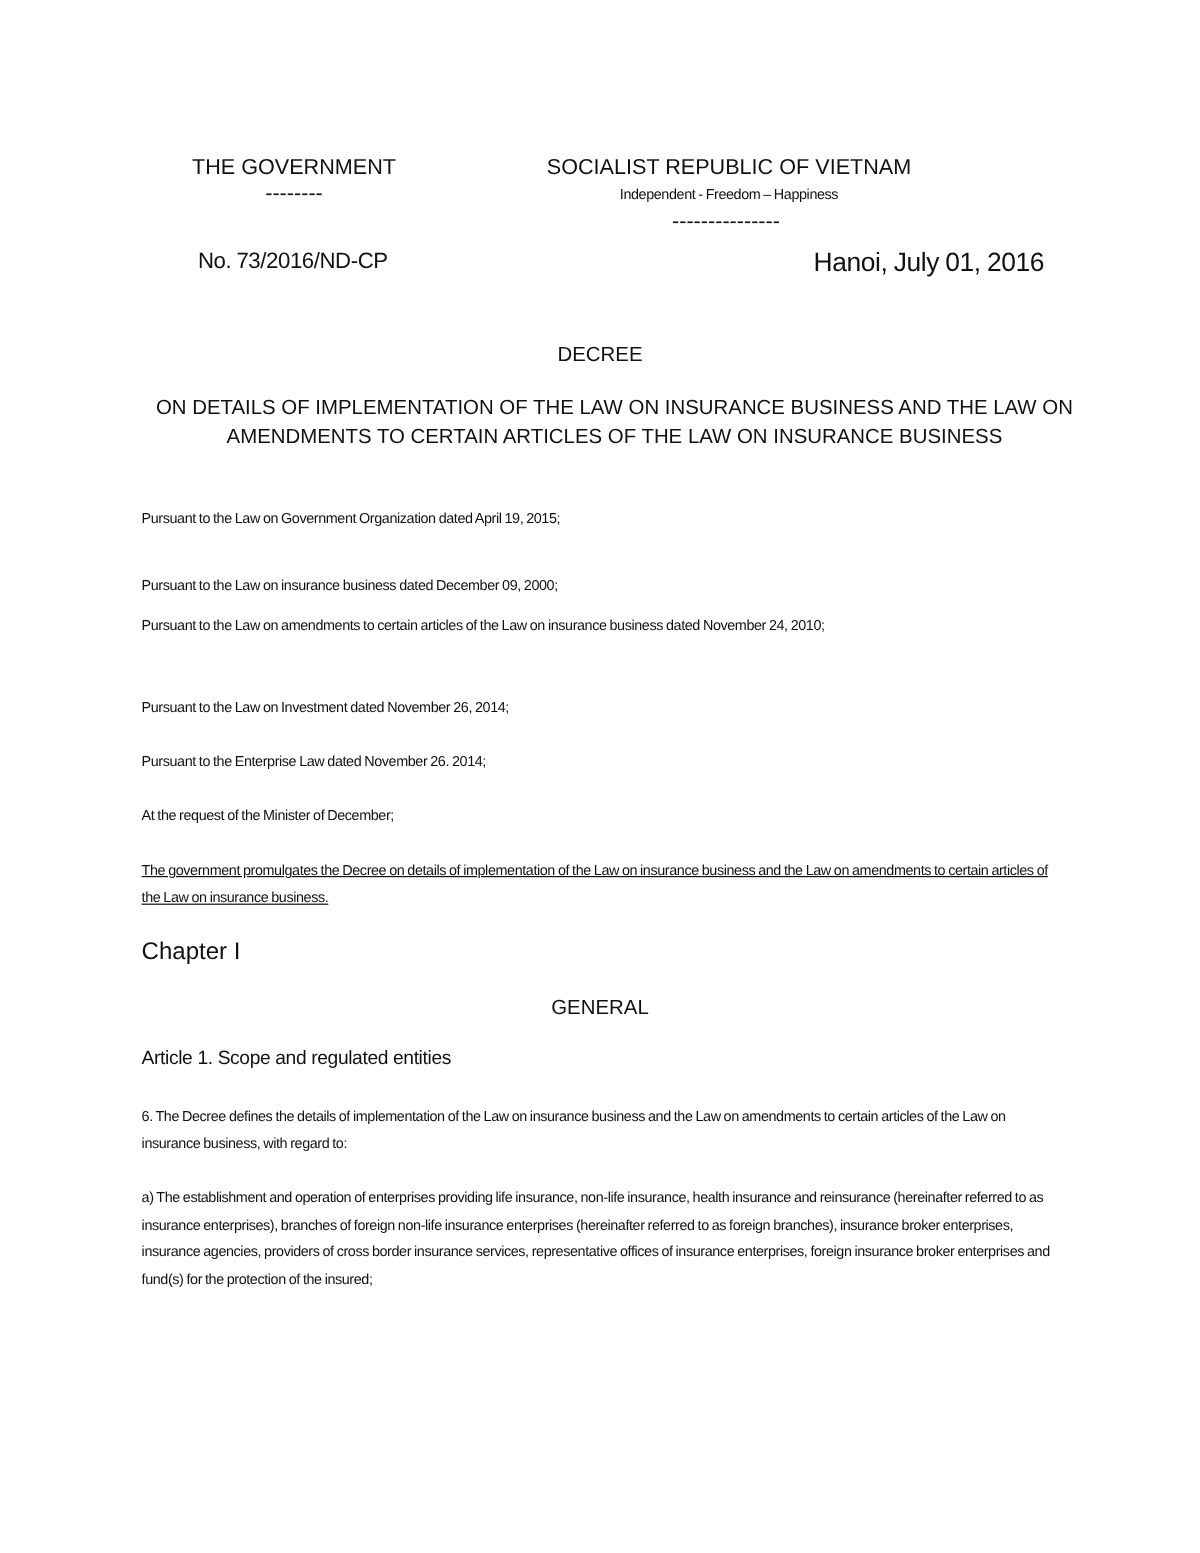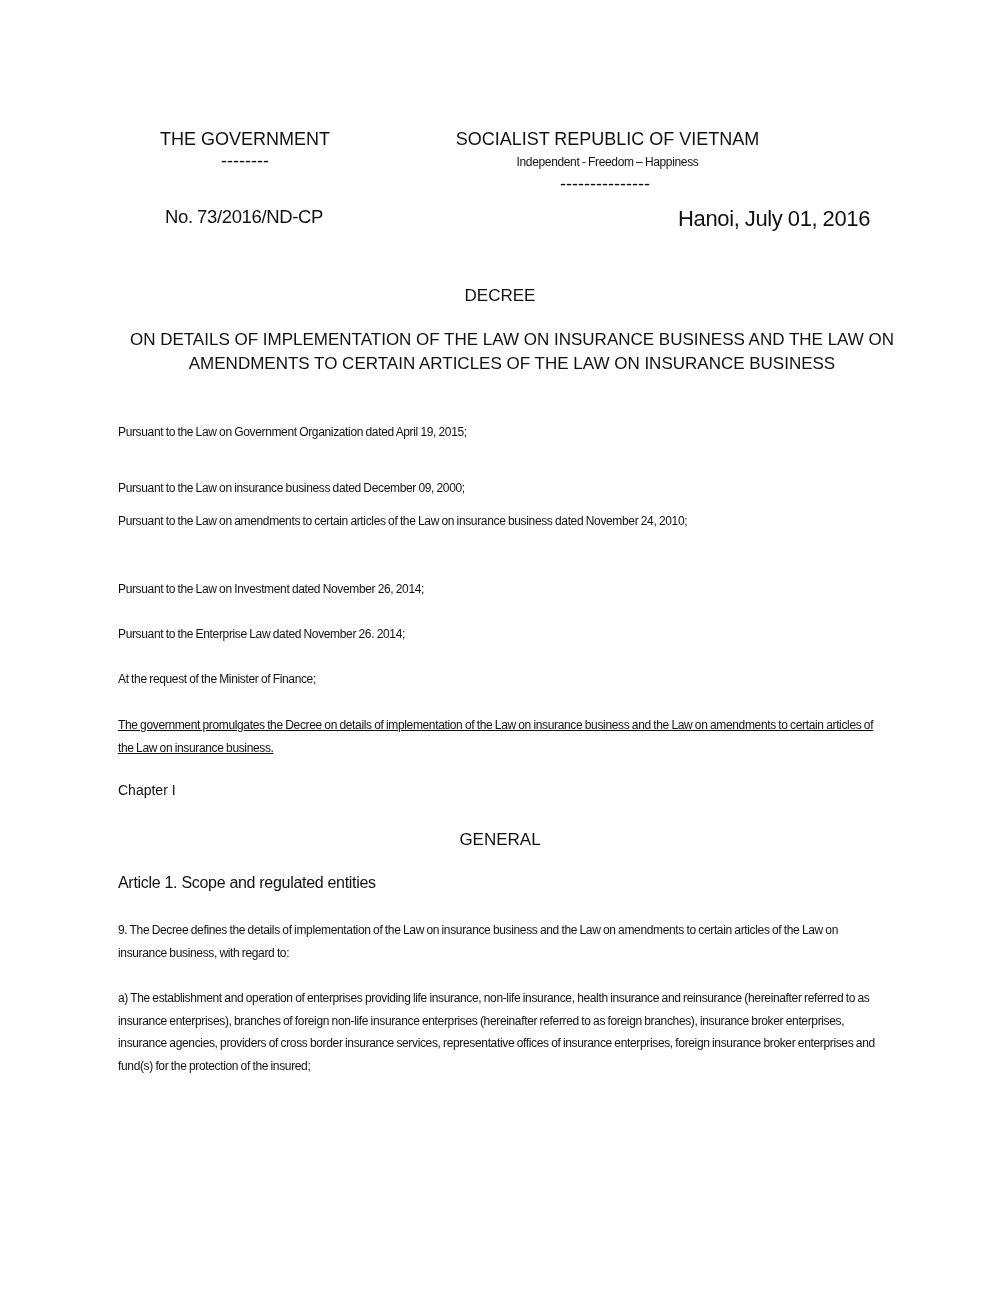--- a/index.html
+++ b/index.html
@@ -19,21 +19,21 @@
     #decree { top: 284px; }
     #subtitle { top: 328px; margin-left: 12px; }
     .para { position: absolute; left: 118px; width: 760px; line-height: 22.5px; }
     #p1 { top: 421px; }
     #p2 { top: 464px; margin-top: 13px; }
     #p3 { top: 510px; }
     #p4 { top: 578px; }
     #p5 { top: 623px; }
     #p6 { top: 668px; }
     #p7 { top: 714px; text-decoration: underline; }
-    #chapter { position: absolute; left: 118px; top: 782px; font-size: 14px; }
+    #chapter { position: absolute; left: 118px; top: 782px; font-size: 20px; }
     #general { top: 828px; }
     #article { position: absolute; left: 118px; top: 874px; font-size: 16px; letter-spacing: -0.3px; }
     #p8 { top: 919px; }
     #p9 { top: 987px; }
   </style>
 </head>
 <body>
 
 <div>
   <div id="gov" class="hdr wide">THE GOVERNMENT</div>
@@ -46,22 +46,22 @@
   <div id="place-date" class="narrow">Hanoi, July 01, 2016</div>
 
   <div id="decree" class="center">DECREE</div>
   <div id="subtitle" class="center">ON DETAILS OF IMPLEMENTATION OF THE LAW ON INSURANCE BUSINESS AND THE LAW ON AMENDMENTS TO CERTAIN ARTICLES OF THE LAW ON INSURANCE BUSINESS</div>
 
   <div id="p1" class="para narrow">Pursuant to the Law on Government Organization dated April 19, 2015;</div>
   <div id="p2" class="para narrow">Pursuant to the Law on insurance business dated December 09, 2000;</div>
   <div id="p3" class="para narrow">Pursuant to the Law on amendments to certain articles of the Law on insurance business dated November 24, 2010;</div>
   <div id="p4" class="para narrow">Pursuant to the Law on Investment dated November 26, 2014;</div>
   <div id="p5" class="para narrow">Pursuant to the Enterprise Law dated November 26. 2014;</div>
-  <div id="p6" class="para narrow">At the request of the Minister of Finance;</div>
+  <div id="p6" class="para narrow">At the request of the Minister of December;</div>
   <div id="p7" class="para narrow">The government promulgates the Decree on details of implementation of the Law on insurance business and the Law on amendments to certain articles of the Law on insurance business.</div>
 
   <div id="chapter">Chapter I</div>
   <div id="general" class="center">GENERAL</div>
   <div id="article">Article 1. Scope and regulated entities</div>
 
-  <div id="p8" class="para narrow">9. The Decree defines the details of implementation of the Law on insurance business and the Law on amendments to certain articles of the Law on insurance business, with regard to:</div>
+  <div id="p8" class="para narrow">6. The Decree defines the details of implementation of the Law on insurance business and the Law on amendments to certain articles of the Law on insurance business, with regard to:</div>
   <div id="p9" class="para narrow">a) The establishment and operation of enterprises providing life insurance, non-life insurance, health insurance and reinsurance (hereinafter referred to as insurance enterprises), branches of foreign non-life insurance enterprises (hereinafter referred to as foreign branches), insurance broker enterprises, insurance agencies, providers of cross border insurance services, representative offices of insurance enterprises, foreign insurance broker enterprises and fund(s) for the protection of the insured;</div>
 </div>
 
 </body></html>

